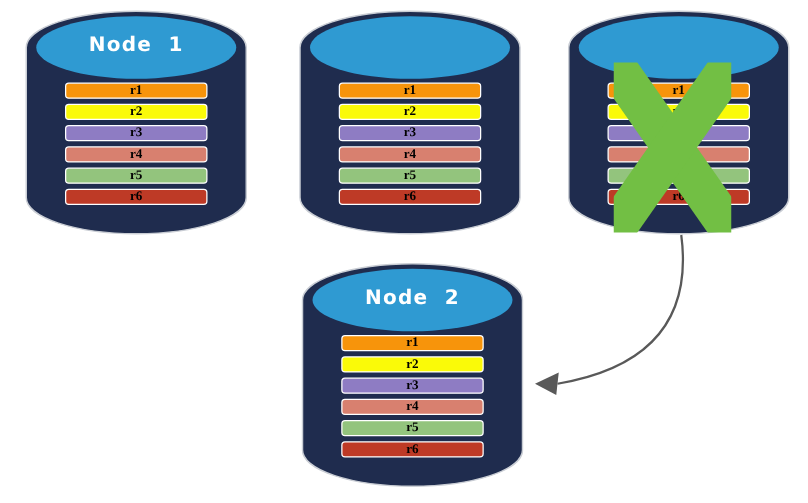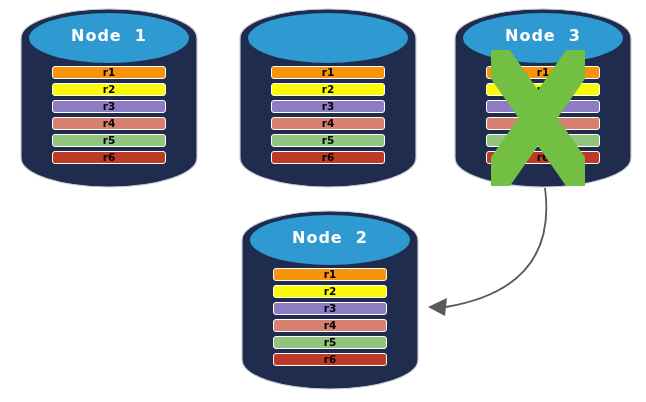--- a/index.html
+++ b/index.html
@@ -39,20 +39,21 @@
   .row {
     height: 11px;
     margin-bottom: 4px;
     border: 1px solid #ffffff;
     border-radius: 3px;
     font-size: 10.5px;
     font-weight: bold;
     line-height: 11px;
     text-align: center;
     color: #000000;
+    font-family: Liberation Serif, serif;
   }
   .xmark {
     position: absolute;
     left: 37px; top: 42px;
   }
   .arrow-svg {
     position: absolute;
     left: 420px; top: 186px;
   }
 </style>
@@ -90,21 +91,20 @@
       <div class="row" style="background-color: rgb(147, 196, 125);">r5</div>
       <div class="row" style="background-color: rgb(190, 58, 38);">r6</div>
     </div>
   </div>
 
   <div class="node" style="left:454px;top:8px">
     <svg class="cyl" width="178" height="180" viewBox="0 0 178 180">
       <path d="M 1 30 A 88 29 0 0 1 177 30 L 177 150 A 88 29 0 0 1 1 150 Z" stroke-width="1.2" fill="#1F2C4E" stroke="#C9CDD4"></path>
       <ellipse cx="89" cy="30" rx="80" ry="25" fill="#2F9AD2"></ellipse>
     </svg>
-    <div class="node-title">Node  3</div>
     <div class="rows">
       <div class="row" style="background-color: rgb(247, 148, 11);">r1</div>
       <div class="row" style="background-color: rgb(250, 250, 8);">r2</div>
       <div class="row" style="background-color: rgb(142, 124, 195);">r3</div>
       <div class="row" style="background-color: rgb(216, 128, 111);">r4</div>
       <div class="row" style="background-color: rgb(147, 196, 125);">r5</div>
       <div class="row" style="background-color: rgb(190, 58, 38);">r6</div>
     </div>
     <svg class="xmark" width="94" height="136" viewBox="0 0 94 136">
       <g transform="translate(47,68)">

